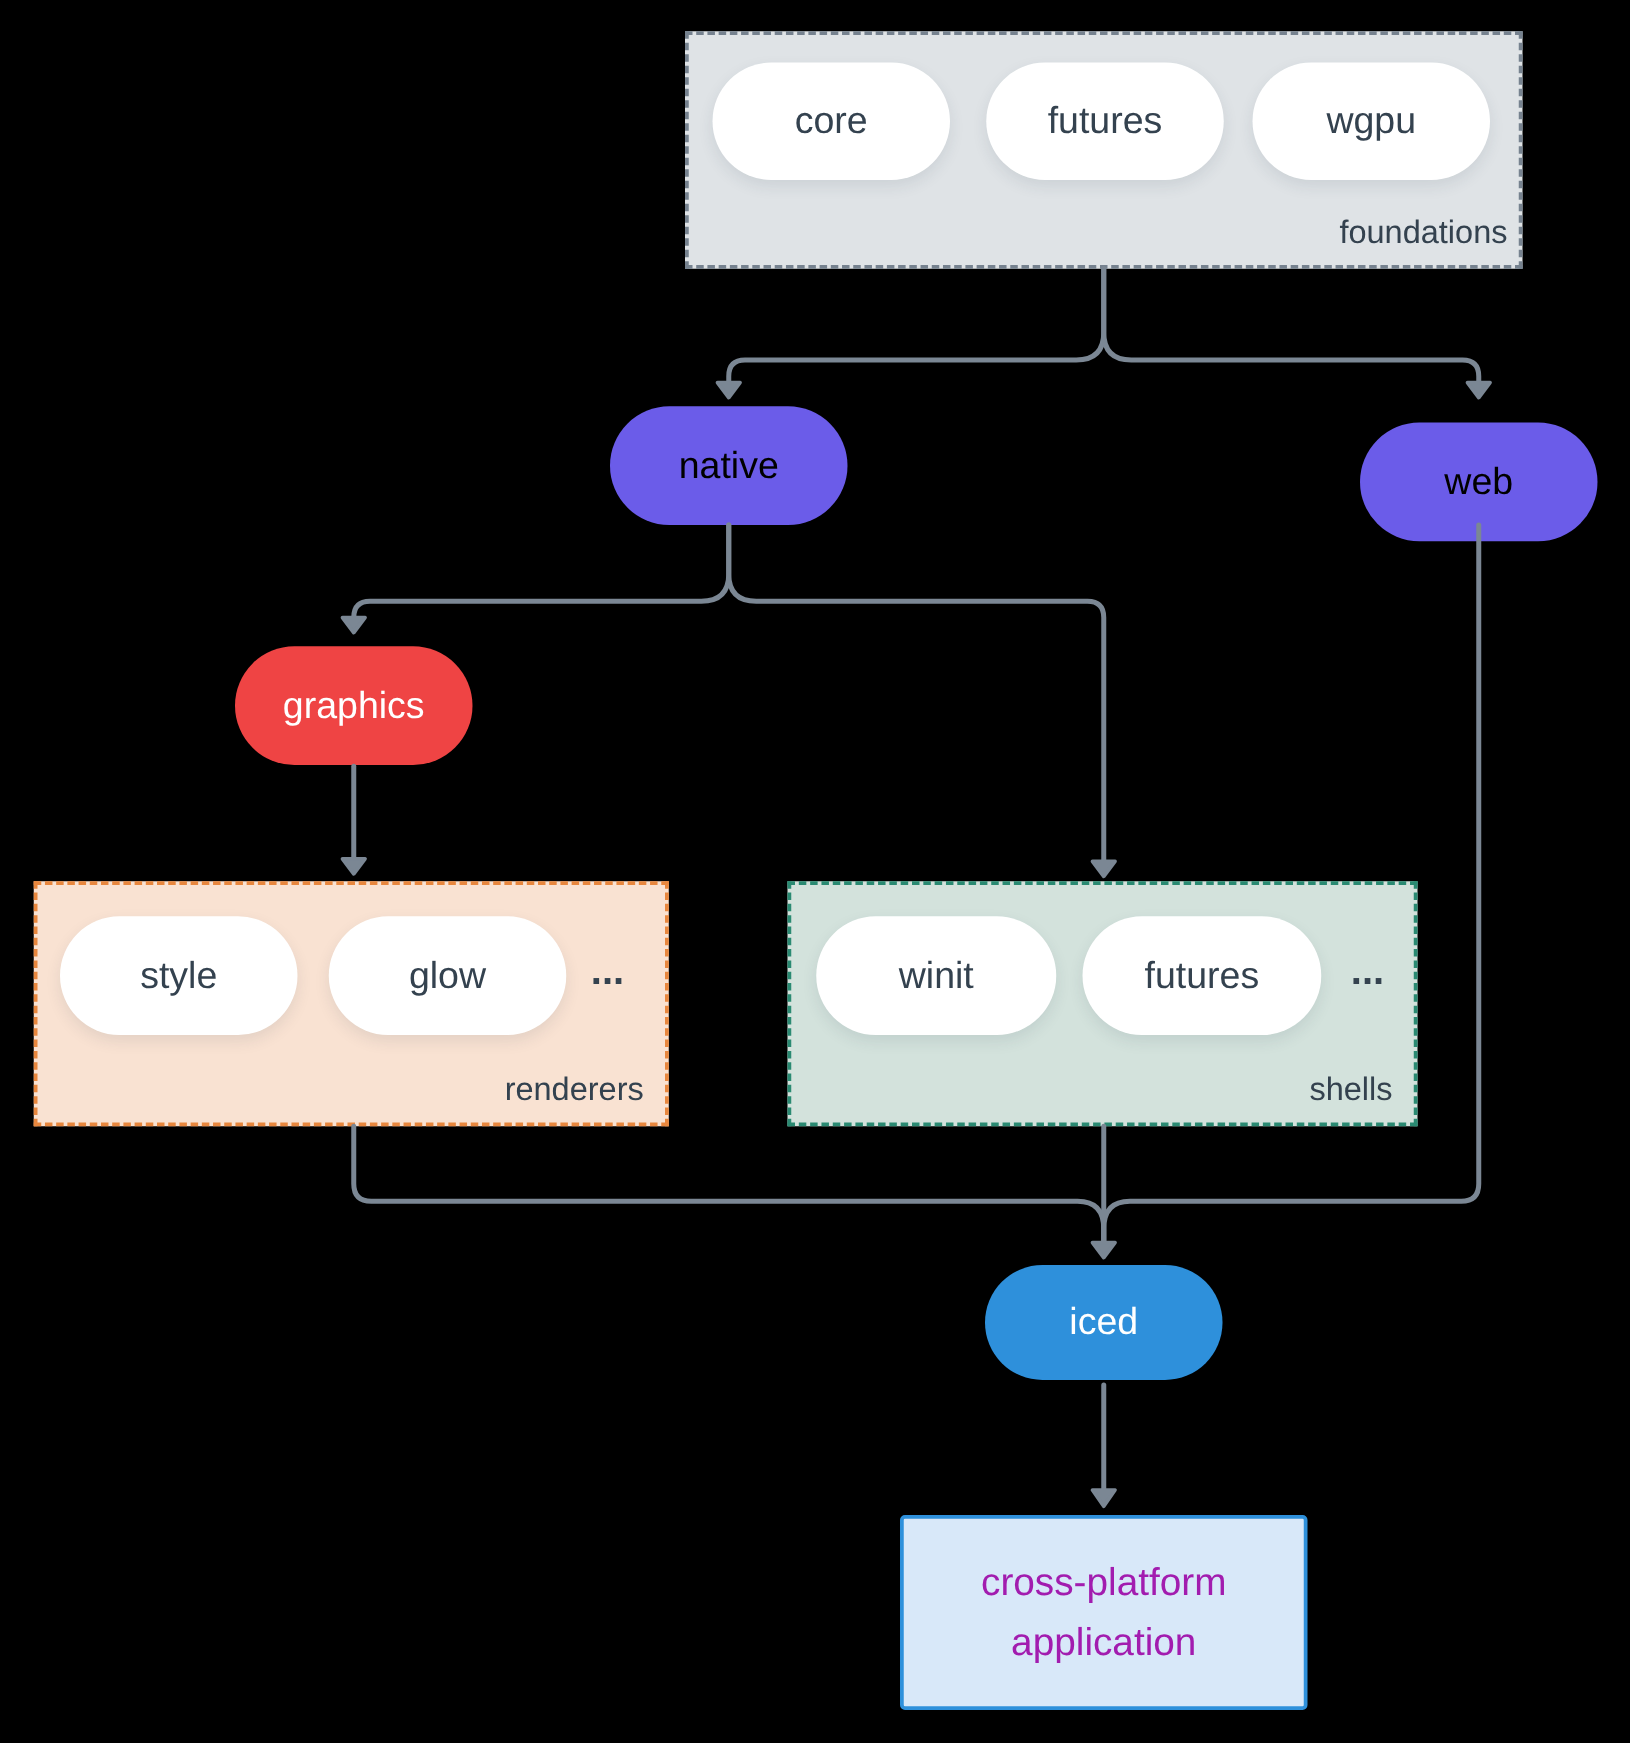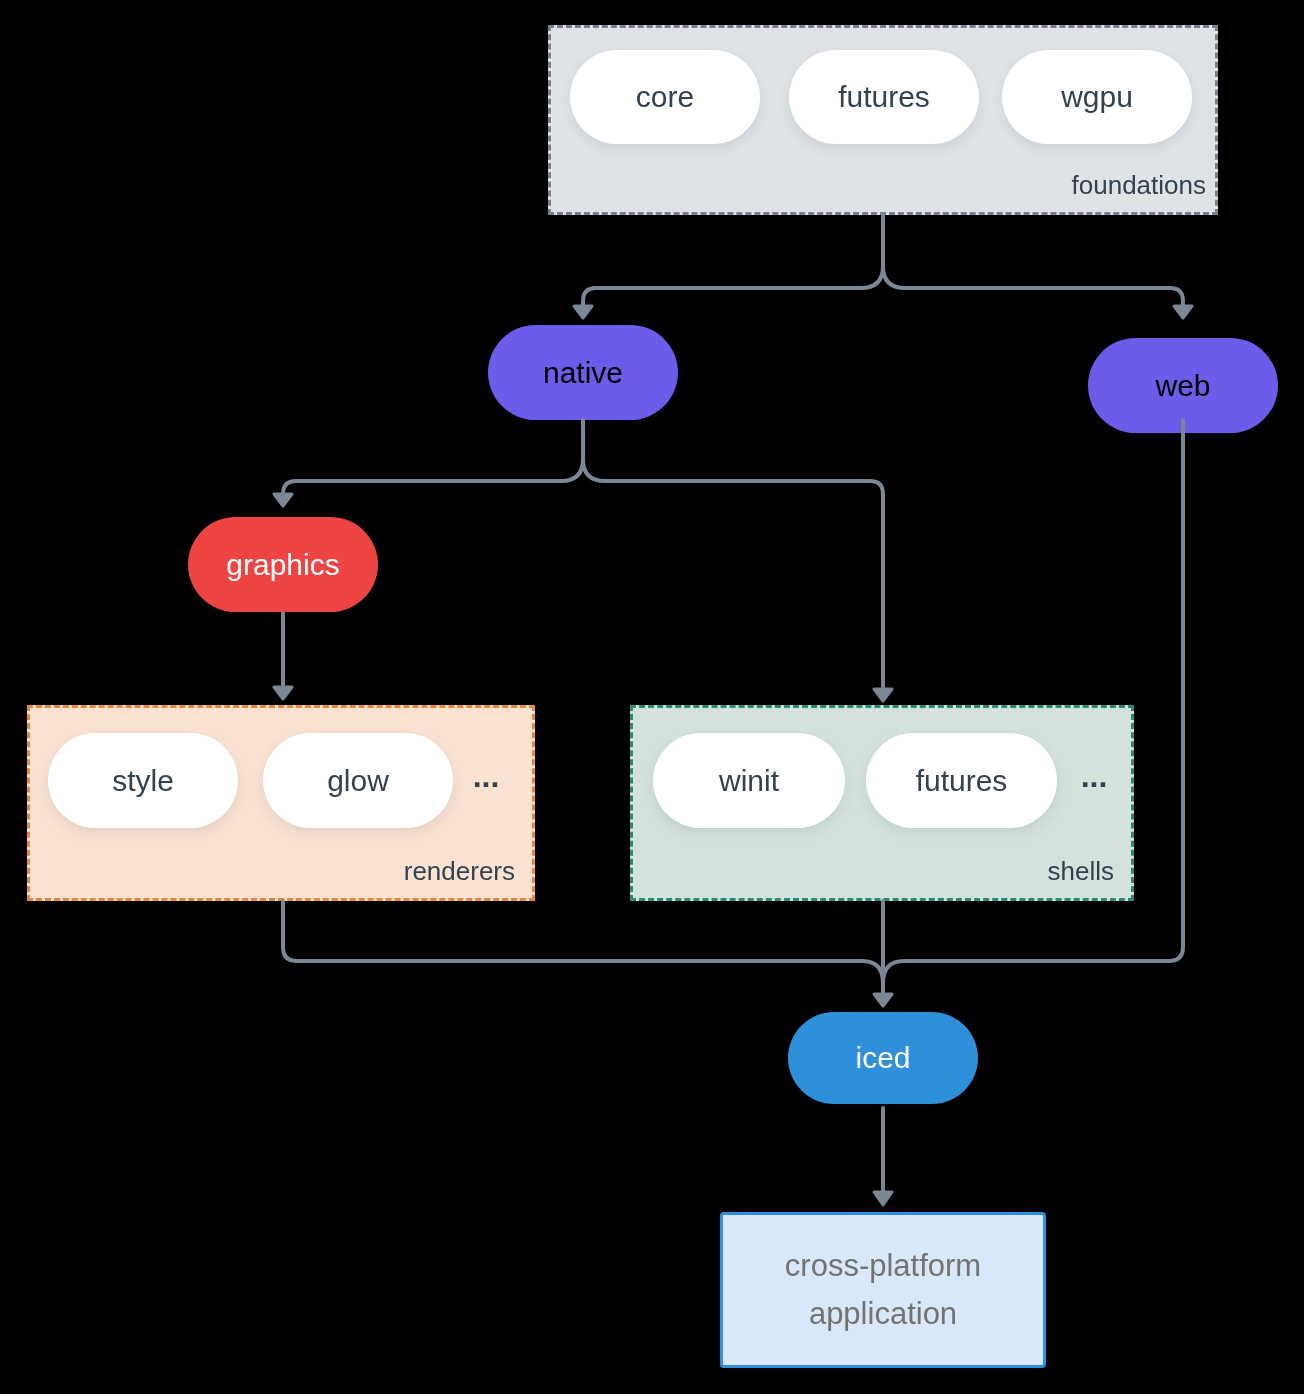--- a/index.html
+++ b/index.html
@@ -112,21 +112,21 @@
     box-sizing: border-box;
     background: #d8e8f9;
     border: 3px solid #2e90db;
     border-radius: 4px;
     display: flex;
     align-items: center;
     justify-content: center;
     text-align: center;
     font-size: 31px;
     line-height: 1.55;
-    color: #737373;
+    color: #a21caf;
     padding: 0 38px;
   }
 </style>
 </head>
 <body>
 
 <div class="canvas">
 
   <svg class="edges" viewBox="0 0 1304 1394" xmlns="http://www.w3.org/2000/svg">
 

